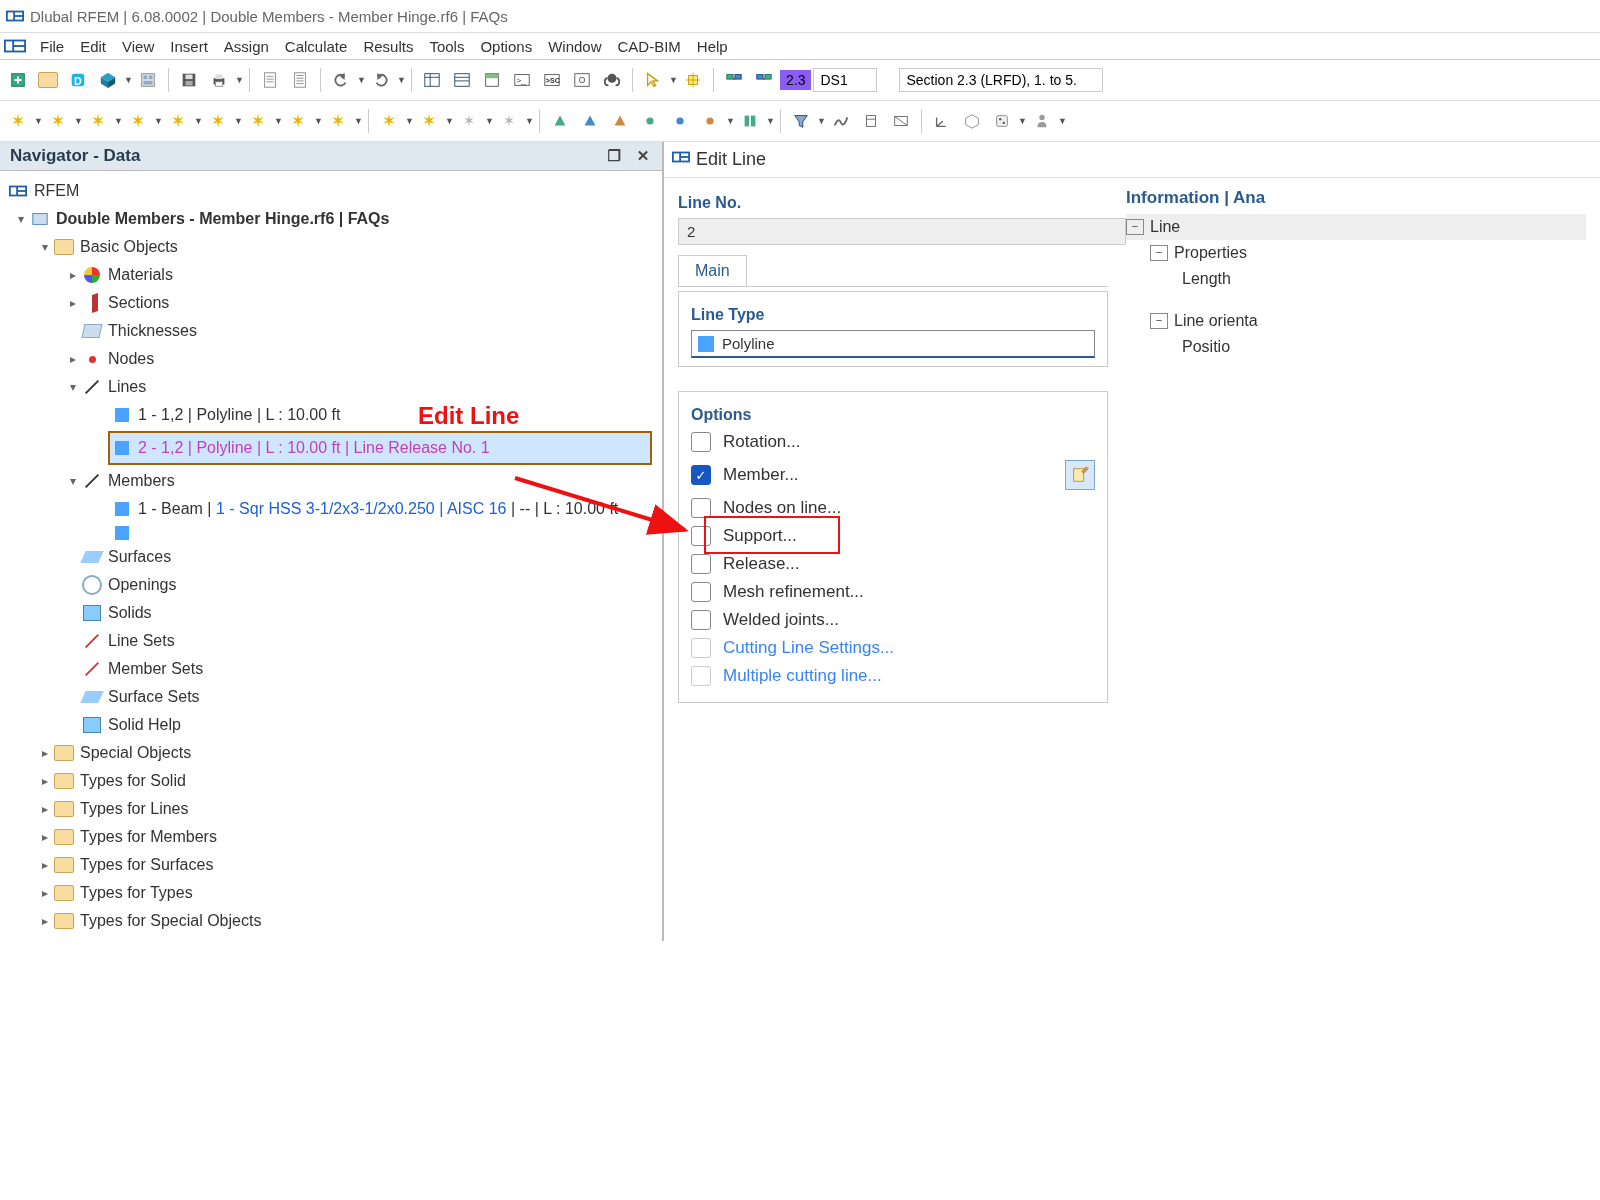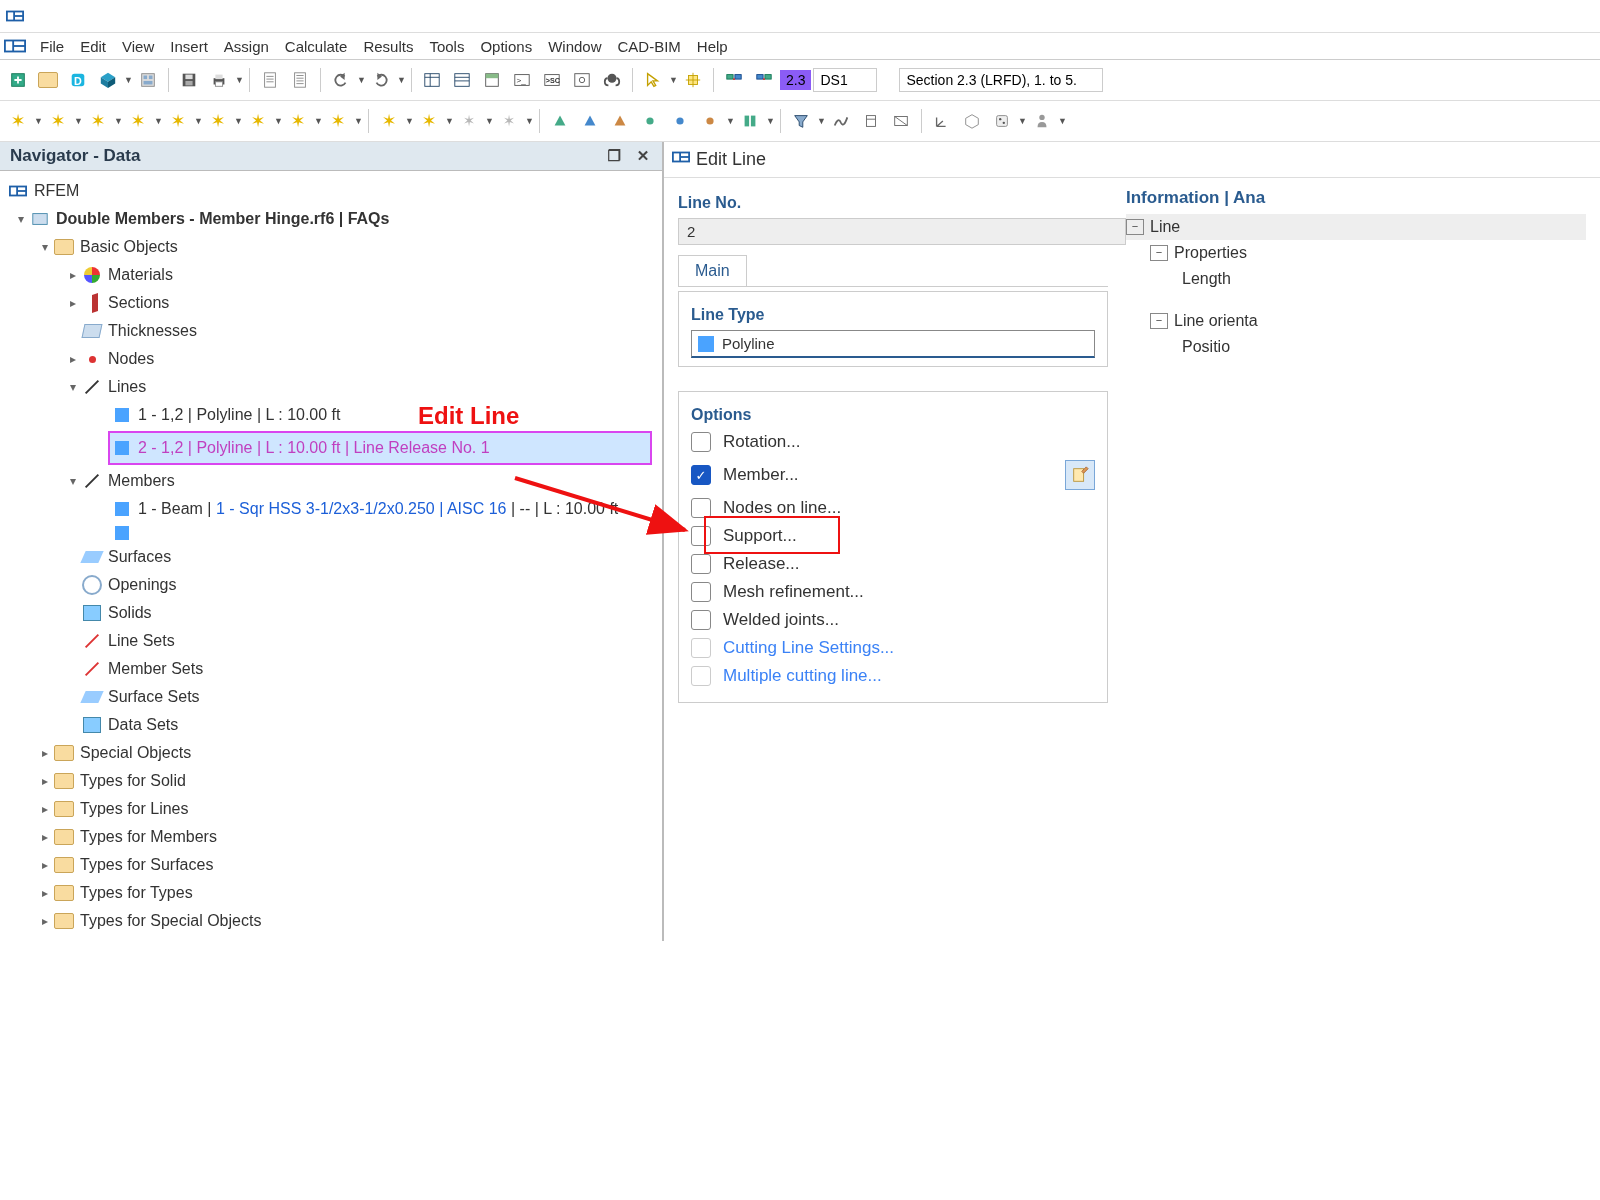--- a/index.html
+++ b/index.html
@@ -18,21 +18,21 @@
   .nav-panel{width:662px;min-width:662px;border-right:1px solid #bbb;display:flex;flex-direction:column;}
   .panel-header{display:flex;align-items:center;justify-content:space-between;background:#dfe8ef;border-bottom:1px solid #bbb;padding:4px 10px;font-size:17px;font-weight:600;color:#2a3b4d;}
   .panel-header .hdr-icons span{display:inline-block;width:18px;text-align:center;color:#444;cursor:default;margin-left:6px;font-size:15px;}
   .tree{flex:1;overflow:auto;padding:6px 0 6px 8px;font-size:16px;line-height:28px;user-select:none;}
   .tree .row{display:flex;align-items:center;white-space:nowrap;}
   .tree .tw{width:18px;text-align:center;color:#666;font-size:12px;cursor:default;}
   .tree .ic{width:20px;height:20px;display:inline-flex;align-items:center;justify-content:center;margin-right:4px;}
   .tree .lbl{padding:0 2px;}
   .tree .bold{font-weight:700;}
   .tree .blue-link{color:#1c5fd8;}
-  .tree .sel-row{border:2px solid #d946ef;background:#cfe6ff;margin:2px 0;padding:1px 2px;}
+  .tree .sel-row{border:2px solid #a16207;background:#cfe6ff;margin:2px 0;padding:1px 2px;}
   .tree .sel-row .lbl{color:#c040c0;}
   .edit-line-callout{position:absolute;left:418px;top:402px;color:#e11;font-size:24px;font-weight:700;}
   svg.arrow-callout{position:absolute;left:510px;top:470px;pointer-events:none;}
   .dialog{flex:1;display:flex;flex-direction:column;border-left:1px solid #bbb;}
   .dlg-title{display:flex;align-items:center;padding:6px 8px;font-size:18px;color:#333;border-bottom:1px solid #ddd;}
   .dlg-title .app-icon{margin-right:6px;}
   .dlg-body{display:flex;padding:10px 14px;gap:18px;}
   .dlg-left{flex:0 0 430px;}
   .dlg-right{flex:1;}
   .section-label{color:#2a5b8f;font-weight:700;font-size:16px;margin:6px 0;}
@@ -73,20 +73,21 @@
 
 <div class="titlebar">
   <span class="app-icon">
     <svg class="icon-svg" viewBox="0 0 20 20">
         <rect x="0" y="4" width="20" height="12" fill="#1e5fa8"></rect>
         <rect x="2" y="6" width="6" height="8" fill="#fff"></rect>
         <rect x="10" y="6" width="8" height="3" fill="#fff"></rect>
         <rect x="10" y="11" width="8" height="3" fill="#fff"></rect>
       </svg>
   </span>
+  <span>Dlubal RFEM | 6.08.0002 | Double Members - Member Hinge.rf6 | FAQs</span>
 </div>
 
 <div class="menubar">
   <span class="app-icon">
     <svg viewBox="0 0 24 18" width="22" height="18">
         <rect x="0" y="2" width="24" height="14" fill="#1e5fa8"></rect>
         <rect x="2" y="4" width="7" height="10" fill="#fff"></rect>
         <rect x="11" y="4" width="11" height="4" fill="#fff"></rect>
         <rect x="11" y="10" width="11" height="4" fill="#fff"></rect>
       </svg>
@@ -523,21 +524,21 @@
       <div class="row" style="padding-left:74px">
           <span class="ic">
             <span class="surf-ic"></span>
           </span>
           <span class="lbl">Surface Sets</span>
         </div>
       <div class="row" style="padding-left:74px">
           <span class="ic">
             <span class="solid-ic"></span>
           </span>
-          <span class="lbl">Data Sets</span>
+          <span class="lbl">Solid Help</span>
         </div>
 
       <div class="row" style="padding-left:28px">
           <span class="tw">▸</span>
           <span class="ic">
             <span class="folder"></span>
           </span>
           <span class="lbl">Special Objects</span>
         </div>
       <div class="row" style="padding-left:28px">

